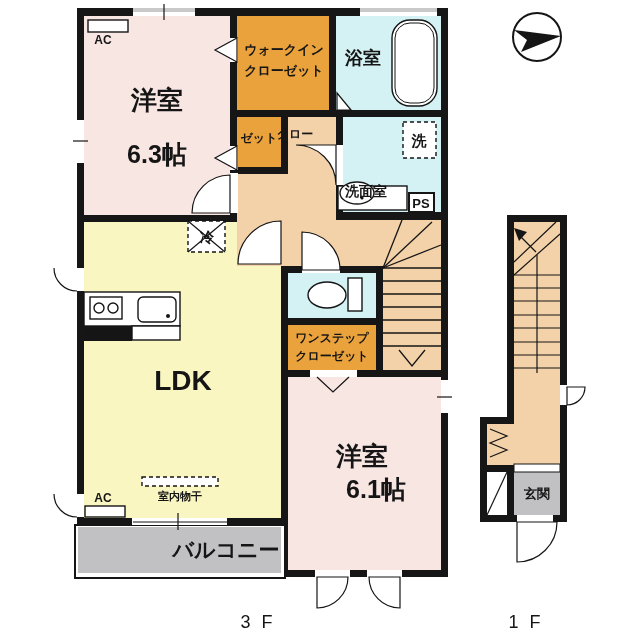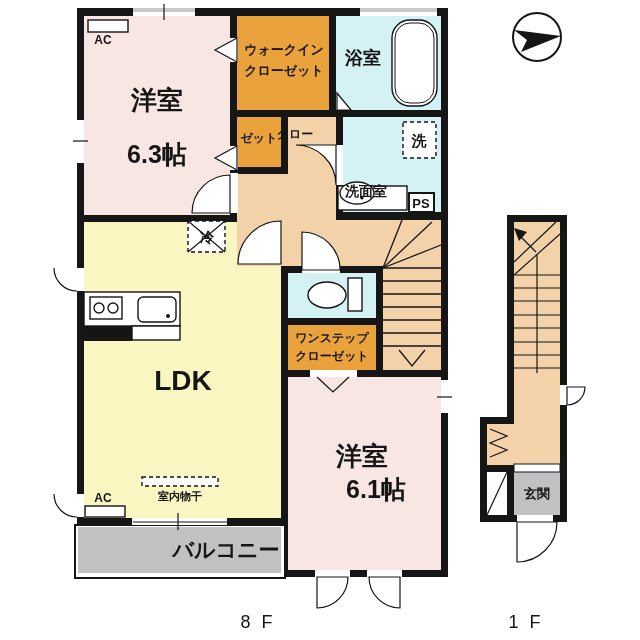--- a/index.html
+++ b/index.html
@@ -218,15 +218,15 @@
   <div class="lbl" style="left:183px;top:373px;font-size:28px;margin-top:8px;">LDK</div>
   <div class="lbl" style="left:332px;top:338px;font-size:12px;font-family:Liberation Serif, serif;">ワンステップ</div>
   <div class="lbl" style="left:332px;top:356px;font-size:12px;">クローゼット</div>
   <div class="lbl" style="left:180px;top:496px;font-size:11px;">室内物干</div>
   <div class="lbl" style="left:103px;top:40px;font-size:12px;">AC</div>
   <div class="lbl" style="left:103px;top:498px;font-size:12px;">AC</div>
   <div class="lbl" style="left:180px;top:549px;font-size:21px;margin-left:46px;">バルコニー</div>
   <div class="lbl" style="left:362px;top:456px;font-size:26px;">洋室</div>
   <div class="lbl" style="left:376px;top:489px;font-size:25px;">6.1帖</div>
   <div class="lbl" style="left:537px;top:493px;font-size:13px;">玄関</div>
-  <div class="lbl" style="left:258px;top:622px;font-size:18px;letter-spacing:3px;font-weight:normal;">8 F</div>
+  <div class="lbl" style="left:258px;top:622px;font-size:18px;letter-spacing:3px;font-weight:normal;">3 F</div>
   <div class="lbl" style="left:526px;top:622px;font-size:18px;letter-spacing:3px;font-weight:normal;">1 F</div>
 </div>
 
 </body></html>

